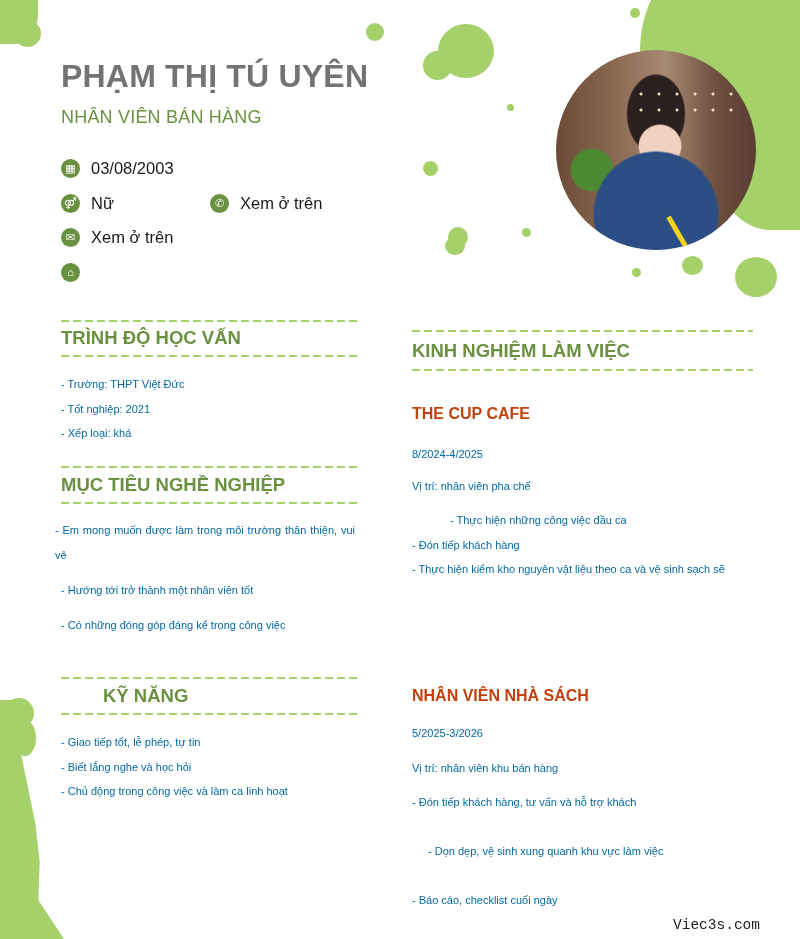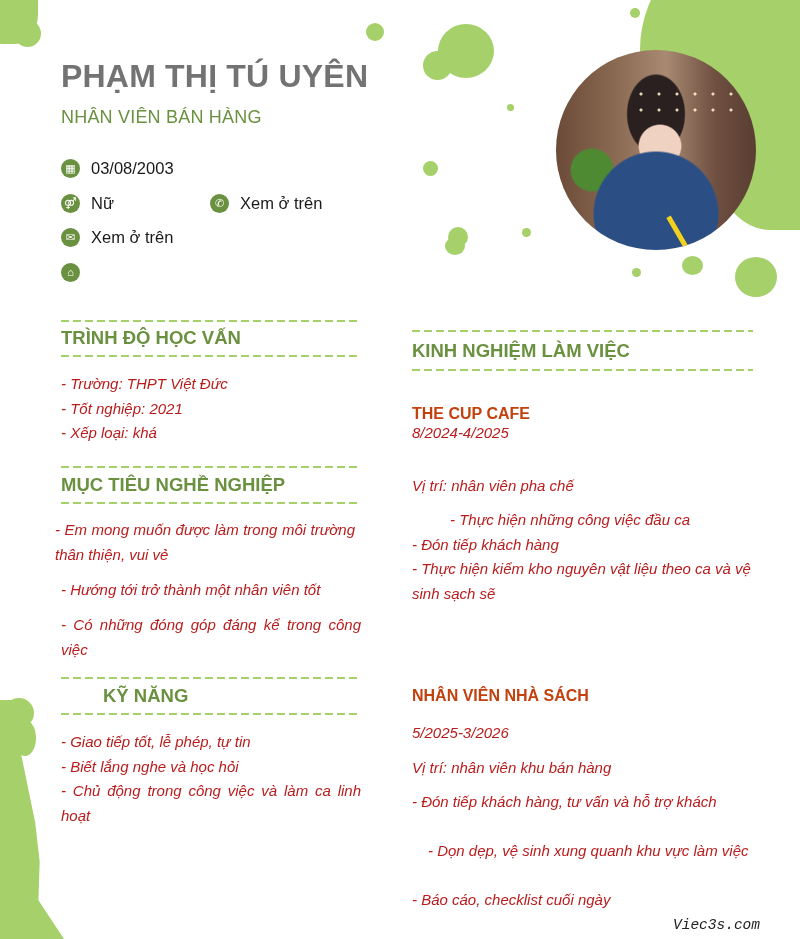--- a/index.html
+++ b/index.html
@@ -21,25 +21,25 @@
         radial-gradient(ellipse at 50% 32%, #2a2020 0 20%, transparent 21%),
         radial-gradient(circle at 18% 60%, #4e8a32 0 10%, transparent 11%),
         linear-gradient(90deg, #6b4a38 0%, #8b6a52 30%, #a88972 55%, #6e4f40 80%, #5a3e33 100%);
     }
     .photo .lights { position: absolute; top: 18%; left: 38%; width: 55%; height: 15%; background: radial-gradient(circle, #fff6d0 0 12%, transparent 14%) 0 0 / 18px 16px; opacity: .85; }
     .photo .straw { position: absolute; left: 60%; top: 82%; width: 5px; height: 40px; background: #f2d21c; transform: rotate(-30deg); }
 
     .section-title { position: absolute; font-size: 18.5px; font-weight: 700; color: #6a9140; }
     .dash { position: absolute; height: 2px; background-image: repeating-linear-gradient(90deg, #a5d06a 0 8px, transparent 8px 12px); }
 
-    .txt { position: absolute; font-size: 15px; color: #b91c1c; line-height: 24.5px; font-style: italic; }
+    .txt { position: absolute; font-size: 11px; color: #0369a1; line-height: 24.5px; }
     .justify { text-align: justify; text-align-last: left; }
     .job-title { position: absolute; font-size: 16px; font-weight: 700; color: #c2410c; }
 
-    .footer-mark { position: absolute; left: 673px; top: 917px; font-family: "Liberation Mono", "DejaVu Sans Mono", monospace; font-size: 14.5px; color: #222; font-style: italic; }
+    .footer-mark { position: absolute; left: 673px; top: 917px; font-family: "Liberation Mono", "DejaVu Sans Mono", monospace; font-size: 14.5px; color: #222; }
   </style>
 </head>
 <body>
 
 <div>
   <div class="deco" style="left:-20px; top:-30px; width:58px; height:74px; border-radius:40%;"></div>
   <div class="deco" style="left:14px; top:20px; width:27px; height:27px;"></div>
 </div>
 <div class="deco" style="left:366px; top:23px; width:18px; height:18px;"></div>
 <div class="deco" style="left:438px; top:24px; width:56px; height:54px;"></div>
@@ -112,21 +112,21 @@
 <div class="txt justify" style="left:61px; top:730px; width:300px;">- Giao tiếp tốt, lễ phép, tự tin</div>
 <div class="txt justify" style="left:61px; top:755px; width:300px;">- Biết lắng nghe và học hỏi</div>
 <div class="txt justify" style="left:61px; top:779px; width:300px;">- Chủ động trong công việc và làm ca linh hoạt</div>
 
 <div class="dash" style="left:412px; top:330px; width:341px;"></div>
 <div class="section-title" style="left:412px; top:340px;">KINH NGHIỆM LÀM VIỆC</div>
 <div class="dash" style="left:412px; top:369px; width:341px;"></div>
 
 <div>
   <div class="job-title" style="left:412px; top:405px;">THE CUP CAFE</div>
-  <div class="txt" style="left:412px; top:421px;">8/2024-4/2025</div>
+  <div class="txt" style="left:412px; top:442px;">8/2024-4/2025</div>
   <div class="txt" style="left:412px; top:474px;">Vị trí: nhân viên pha chế</div>
   <div class="txt" style="left:412px; top:508px; width:345px;margin-left:38px;">- Thực hiện những công việc đầu ca</div>
   <div class="txt" style="left:412px; top:533px; width:345px;">- Đón tiếp khách hàng</div>
   <div class="txt" style="left:412px; top:557px; width:345px;">- Thực hiện kiểm kho nguyên vật liệu theo ca và vệ sinh sạch sẽ</div>
 </div>
 
 <div>
   <div class="job-title" style="left:412px; top:687px;">NHÂN VIÊN NHÀ SÁCH</div>
   <div class="txt" style="left:412px; top:721px;">5/2025-3/2026</div>
   <div class="txt" style="left:412px; top:756px;">Vị trí: nhân viên khu bán hàng</div>

